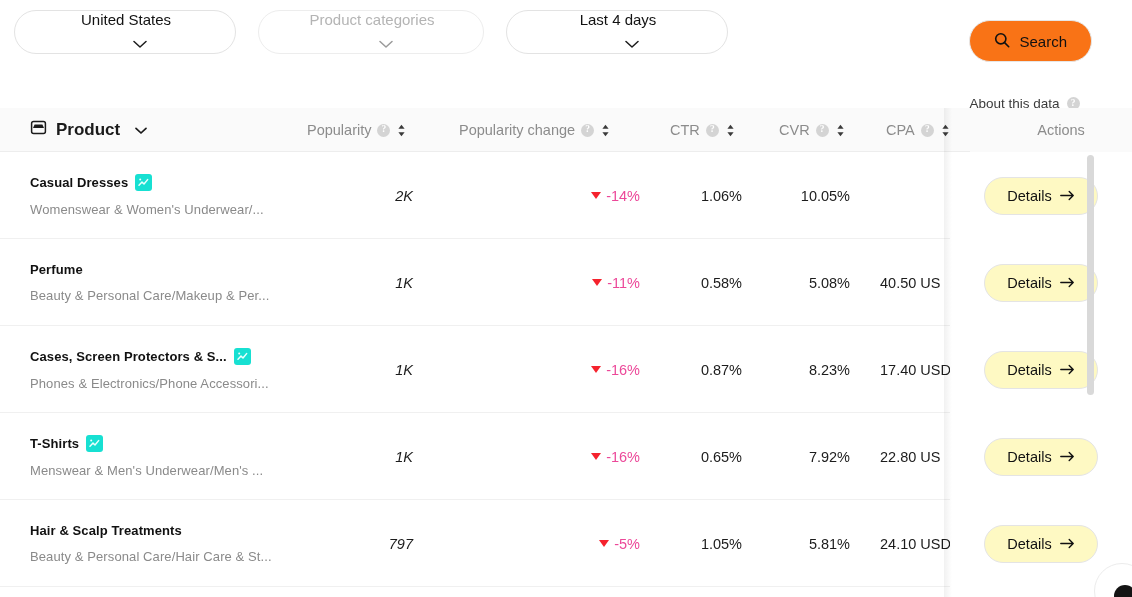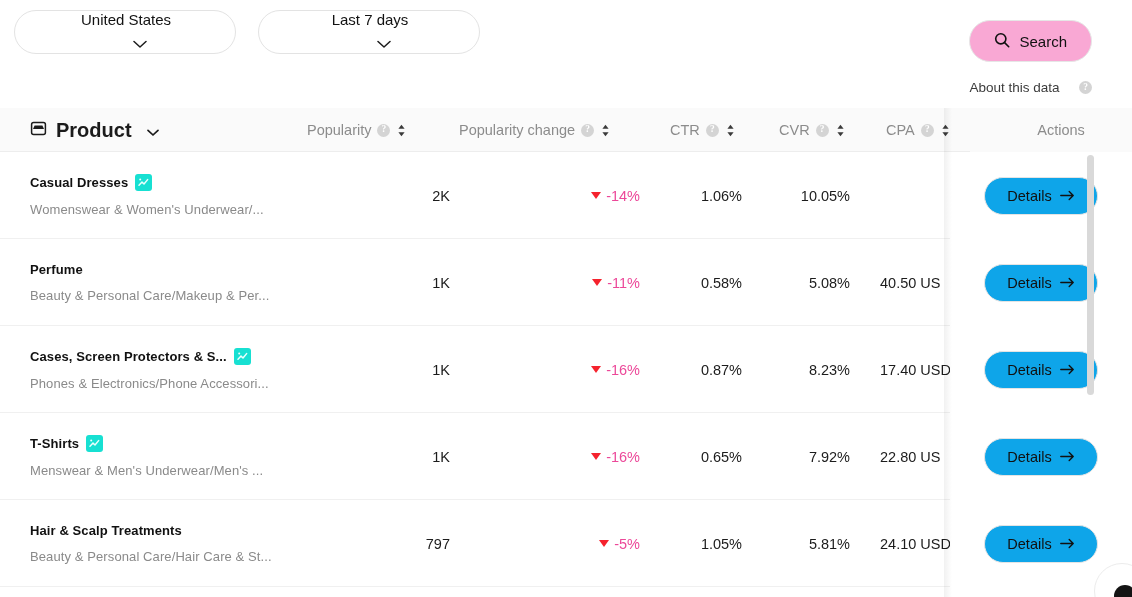--- a/index.html
+++ b/index.html
@@ -60,31 +60,31 @@
   }
   .search-btn {
     display: inline-flex;
     align-items: center;
     justify-content: center;
     gap: 9px;
     height: 42px;
     padding: 0 24px;
     border: 1px solid #e6e6e6;
     border-radius: 22px;
-    background: #f9a8d4;
+    background: #f97316;
     font-size: 15px;
     color: #111;
     cursor: pointer;
     font-family: "Liberation Sans", sans-serif;
   }
   .about-row {
-    margin-top: 18px;
-    display: flex;
-    align-items: center;
-    justify-content: space-between;
+    margin-top: 34px;
+    display: flex;
+    align-items: center;
+    justify-content: flex-start;
     gap: 7px;
     font-size: 13.5px;
     color: #3b3b3b;
     cursor: pointer;
   }
 
   .qmark {
     display: inline-flex;
     align-items: center;
     justify-content: center;
@@ -121,21 +121,21 @@
     align-items: center;
     font-size: 14.5px;
     color: #8c8c8c;
     white-space: nowrap;
   }
   .th .label { margin-right: 6px; }
   .th-product {
     left: 30px;
     color: #1b1b1b;
     font-weight: bold;
-    font-size: 20px;
+    font-size: 17px;
     cursor: pointer;
     gap: 9px;
   }
   .th-popularity  { left: 307px; }
   .th-popchange   { left: 459px; }
   .th-ctr         { left: 670px; }
   .th-cvr         { left: 779px; }
   .th-cpa         { left: 886px; }
 
   .sort-ico { margin-left: 7px; display: flex; align-items: center; }
@@ -193,21 +193,21 @@
   .trend-badge {
     display: inline-flex;
     align-items: center;
     justify-content: center;
     width: 17px; height: 17px;
     border-radius: 3px;
     background: #17e0d2;
     flex: none;
   }
 
-  .c-popularity { left: 400px; width: 50px; justify-content: flex-end; }
+  .c-popularity { left: 363px; width: 50px; justify-content: flex-end; font-style: italic; }
   .c-popchange  { left: 560px; width: 80px; justify-content: flex-end; gap: 5px; color: #ec4899; }
   .c-ctr        { left: 670px; width: 72px; justify-content: flex-end; }
   .c-cvr        { left: 772px; width: 78px; justify-content: flex-end; }
   .c-cpa        { left: 880px; width: 120px; justify-content: flex-start; }
 
   .caret-down {
     width: 0; height: 0;
     border-left: 5px solid transparent;
     border-right: 5px solid transparent;
     border-top: 7px solid #f5222d;
@@ -225,21 +225,21 @@
     z-index: 4;
   }
   .details-btn {
     display: inline-flex;
     align-items: center;
     gap: 8px;
     height: 38px;
     padding: 0 22px;
     border: 1px solid #e4e4e4;
     border-radius: 20px;
-    background: #0ea5e9;
+    background: #fef9c3;
     font-size: 14.5px;
     color: #111;
     cursor: pointer;
     font-family: "Liberation Sans", sans-serif;
   }
 
   
   .sticky-edge {
     position: absolute;
     top: 0; left: 944px;
@@ -292,23 +292,31 @@
 
   <div class="pill w1">
     <span class="pill-label">United States</span>
     <span class="chev">
       <svg width="14" height="9" viewBox="0 0 14 9">
           <path d="M1 1.5L7 7L13 1.5" stroke="#1b1b1b" stroke-width="1.5" fill="none" stroke-linecap="round" stroke-linejoin="round"></path>
         </svg>
     </span>
   </div>
 
+  <div class="pill w2 placeholder">
+    <span class="pill-label">Product categories</span>
+    <span class="chev">
+      <svg width="14" height="9" viewBox="0 0 14 9">
+          <path d="M1 1.5L7 7L13 1.5" stroke="#9a9a9a" stroke-width="1.5" fill="none" stroke-linecap="round" stroke-linejoin="round"></path>
+        </svg>
+    </span>
+  </div>
 
   <div class="pill w3">
-    <span class="pill-label">Last 7 days</span>
+    <span class="pill-label">Last 4 days</span>
     <span class="chev">
       <svg width="14" height="9" viewBox="0 0 14 9">
           <path d="M1 1.5L7 7L13 1.5" stroke="#1b1b1b" stroke-width="1.5" fill="none" stroke-linecap="round" stroke-linejoin="round"></path>
         </svg>
     </span>
   </div>
 </div>
 
 <div class="search-wrap">
   <button class="search-btn">

